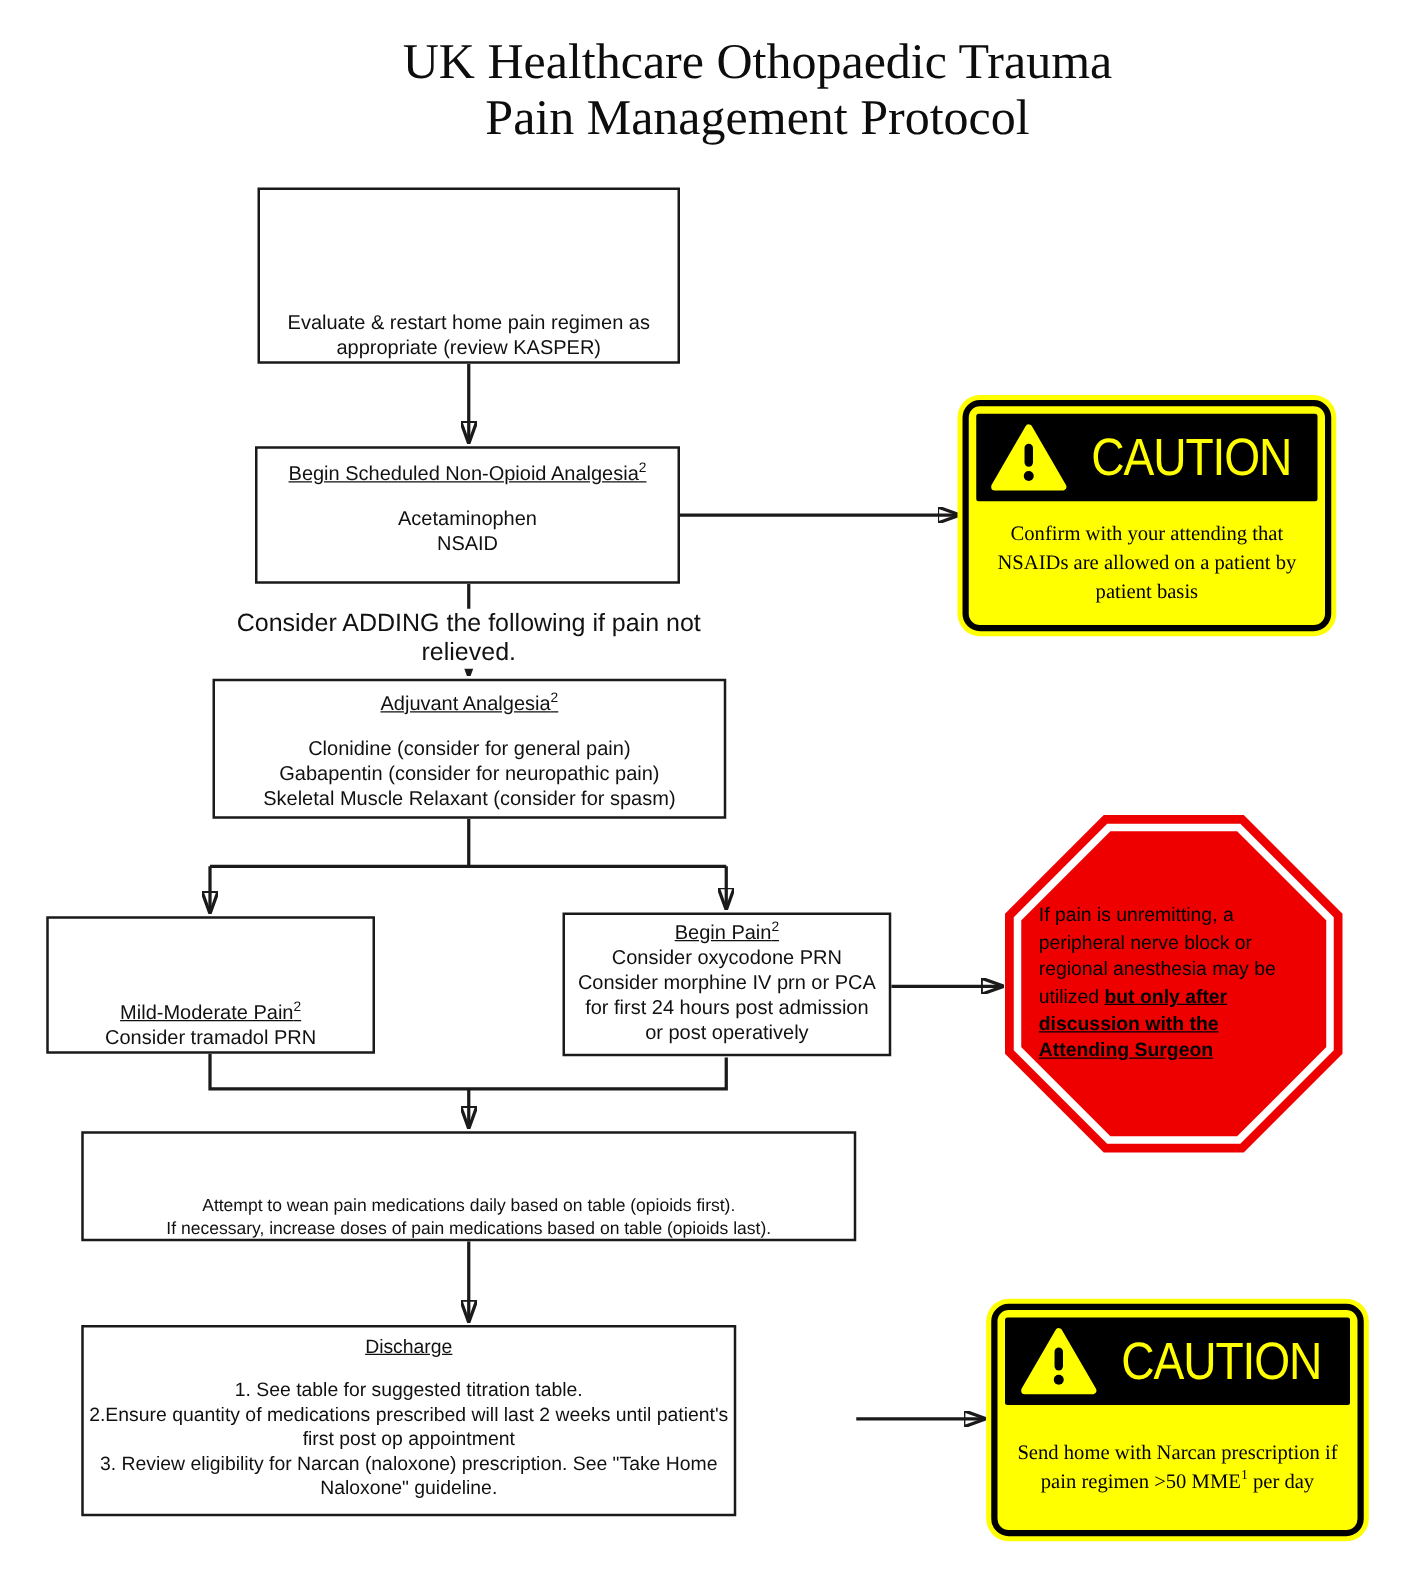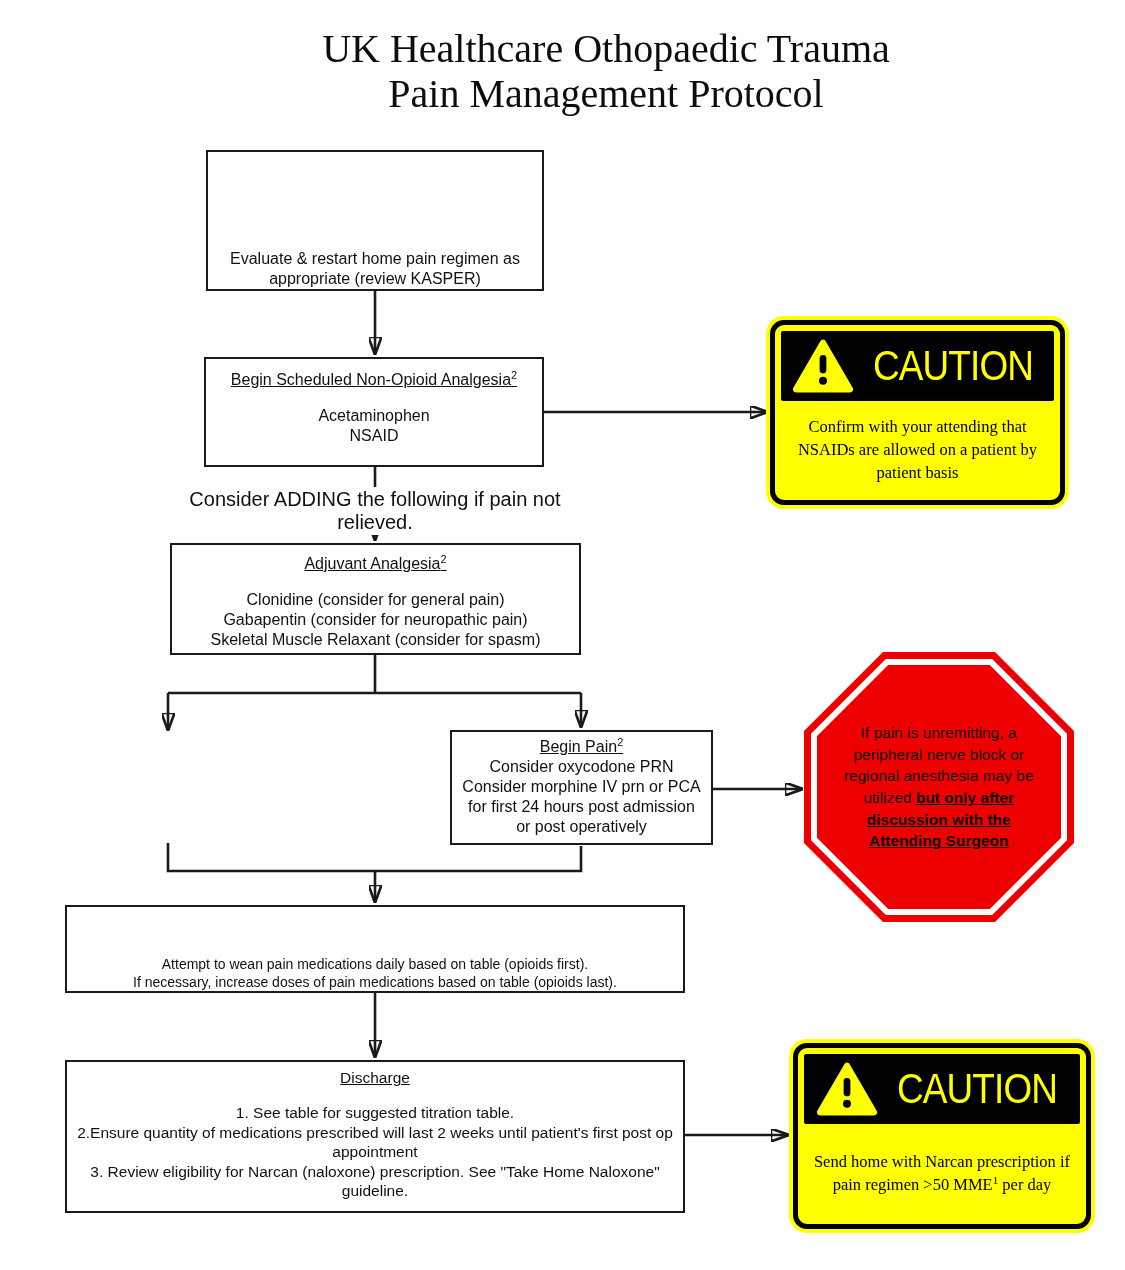--- a/index.html
+++ b/index.html
@@ -54,32 +54,32 @@
     font-size:16.5px;line-height:1.4;color:#000000;padding:0 14px 8px 14px;font-family:Liberation Serif, serif;
   }
   .caution-body sup{font-size:11px;line-height:0;}
   
   .stop-wrap{position:absolute;left:803px;top:651px;width:272px;height:272px;}
   .stop-wrap svg{position:absolute;left:0;top:0;width:100%;height:100%;}
   .oct-fill{fill:var(--stop-red);}
   .oct-ring{fill:none;stroke:#fff;stroke-width:6;}
   .stop-text{
     position:absolute;left:28px;top:0;width:216px;height:100%;
-    display:flex;align-items:center;justify-content:center;text-align:center;
+    display:flex;align-items:center;justify-content:center;
     font-size:15.5px;line-height:1.4;color:#000;
   }
   .stop-em{font-weight:bold;text-decoration:underline;}
   
   #box-evaluate {left:206px;top:150px;width:338px;height:141px;}
   #box-nonopioid{left:204px;top:357px;width:340px;height:110px;padding-top:11px;}
   #box-adjuvant {left:170px;top:543px;width:411px;height:112px;padding-top:9px;}
   #box-mild     {left:37px; top:733px;width:263px;height:110px;}
   #box-severe   {left:450px;top:730px;width:263px;height:115px;padding-top:5px;}
   #box-wean     {left:65px; top:905px;width:620px;height:88px;font-size:14px;}
-  #box-discharge{left:65px; top:1060px;width:620px;height:153px;padding-top:6px;font-size:15.5px;}
+  #box-discharge{left:65px; top:1060px;width:524px;height:153px;padding-top:6px;font-size:15.5px;}
   #caution-top   {left:770px;top:320px; width:295px;height:185px;}
   #caution-bottom{left:793px;top:1043px;width:298px;height:186px;}
 </style>
 </head>
 <body>
 
 <div class="page">
 
   <svg class="connectors" viewBox="0 0 1125 1270">
     <defs>
@@ -119,20 +119,24 @@
   <div class="note">Consider ADDING the following if pain not relieved.</div>
 
   <div class="fbox" id="box-adjuvant">
     <div class="hd"><span>Adjuvant Analgesia</span><sup>2</sup></div>
     <div class="gap-md"></div>
     <div class="lines">Clonidine (consider for general pain)
 Gabapentin (consider for neuropathic pain)
 Skeletal Muscle Relaxant (consider for spasm)</div>
   </div>
 
+  <div class="fbox center-v" id="box-mild">
+    <div class="hd"><span>Mild-Moderate Pain</span><sup>2</sup></div>
+    <div class="lines">Consider tramadol PRN</div>
+  </div>
 
   <div class="fbox" id="box-severe">
     <div class="hd"><span>Begin Pain</span><sup>2</sup></div>
     <div class="lines">Consider oxycodone PRN
 Consider morphine IV prn or PCA
 for first 24 hours post admission
 or post operatively</div>
   </div>
 
   <div class="fbox center-v" id="box-wean">

